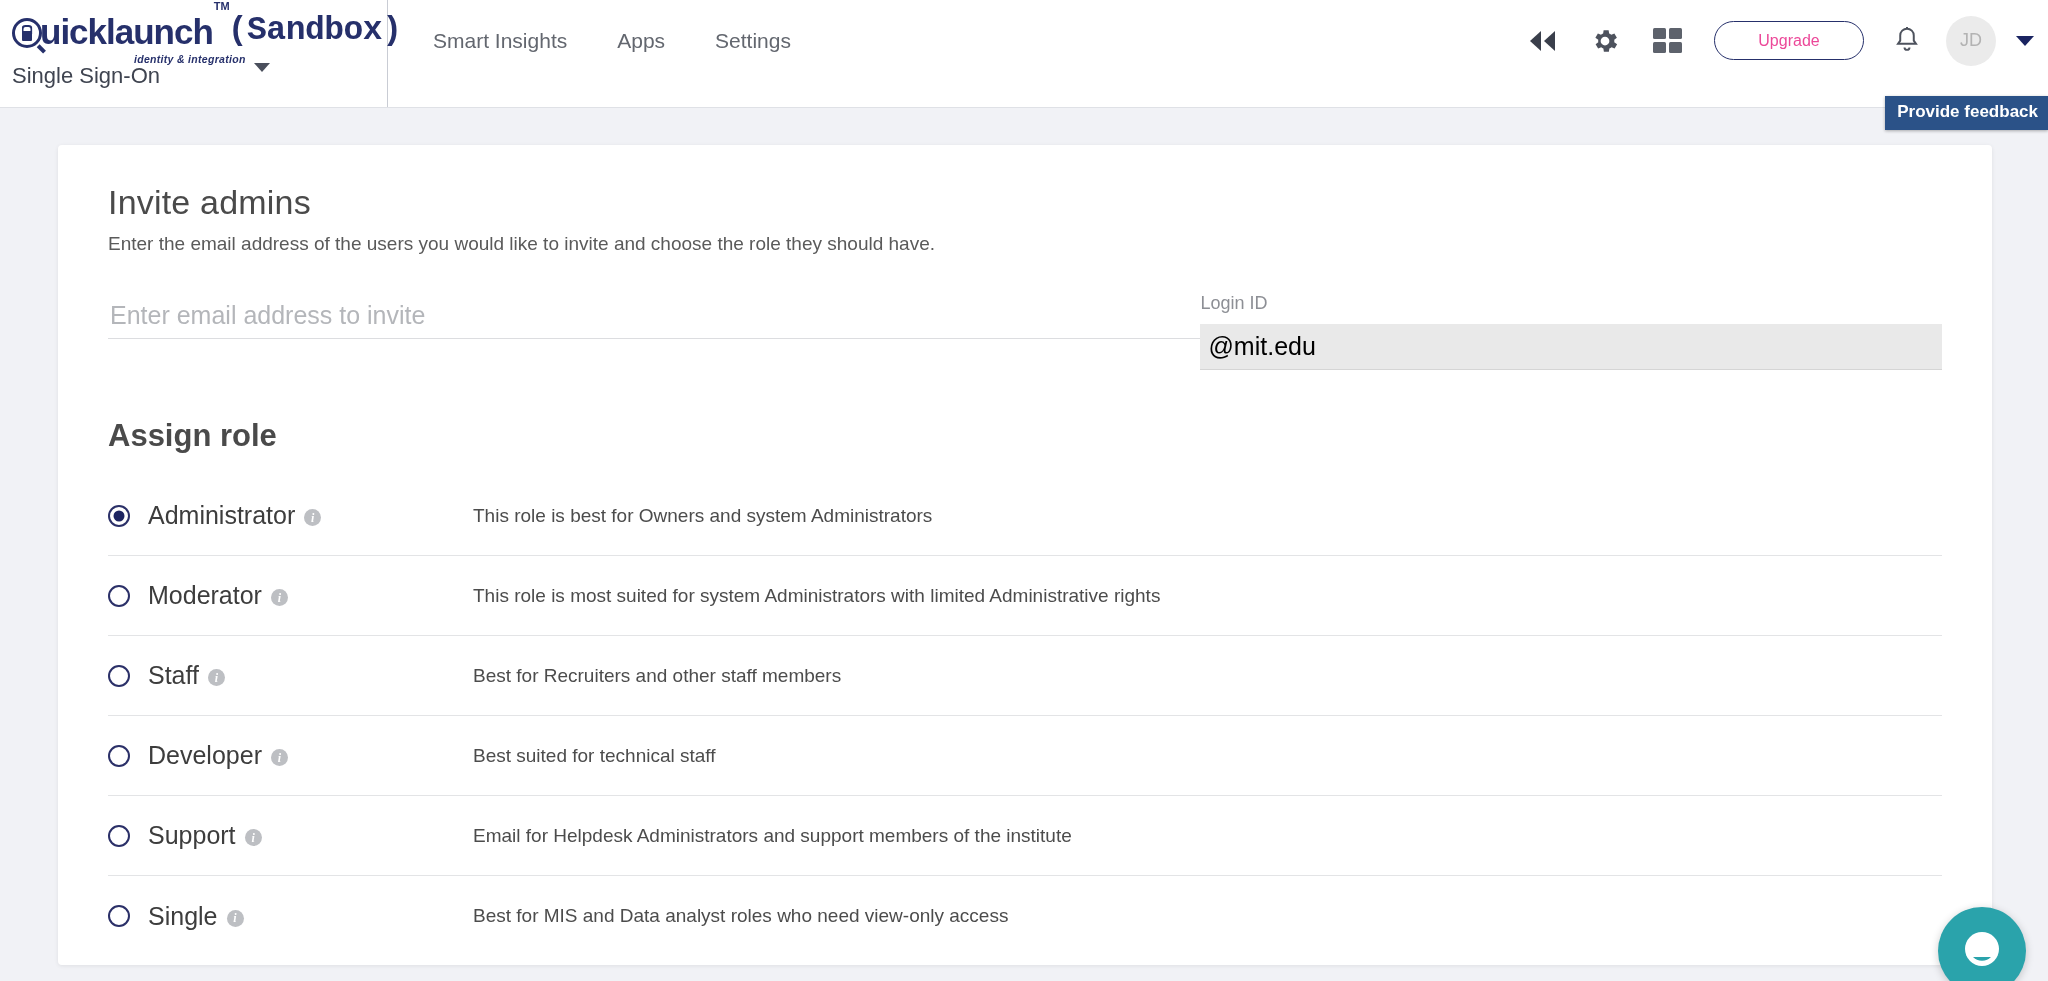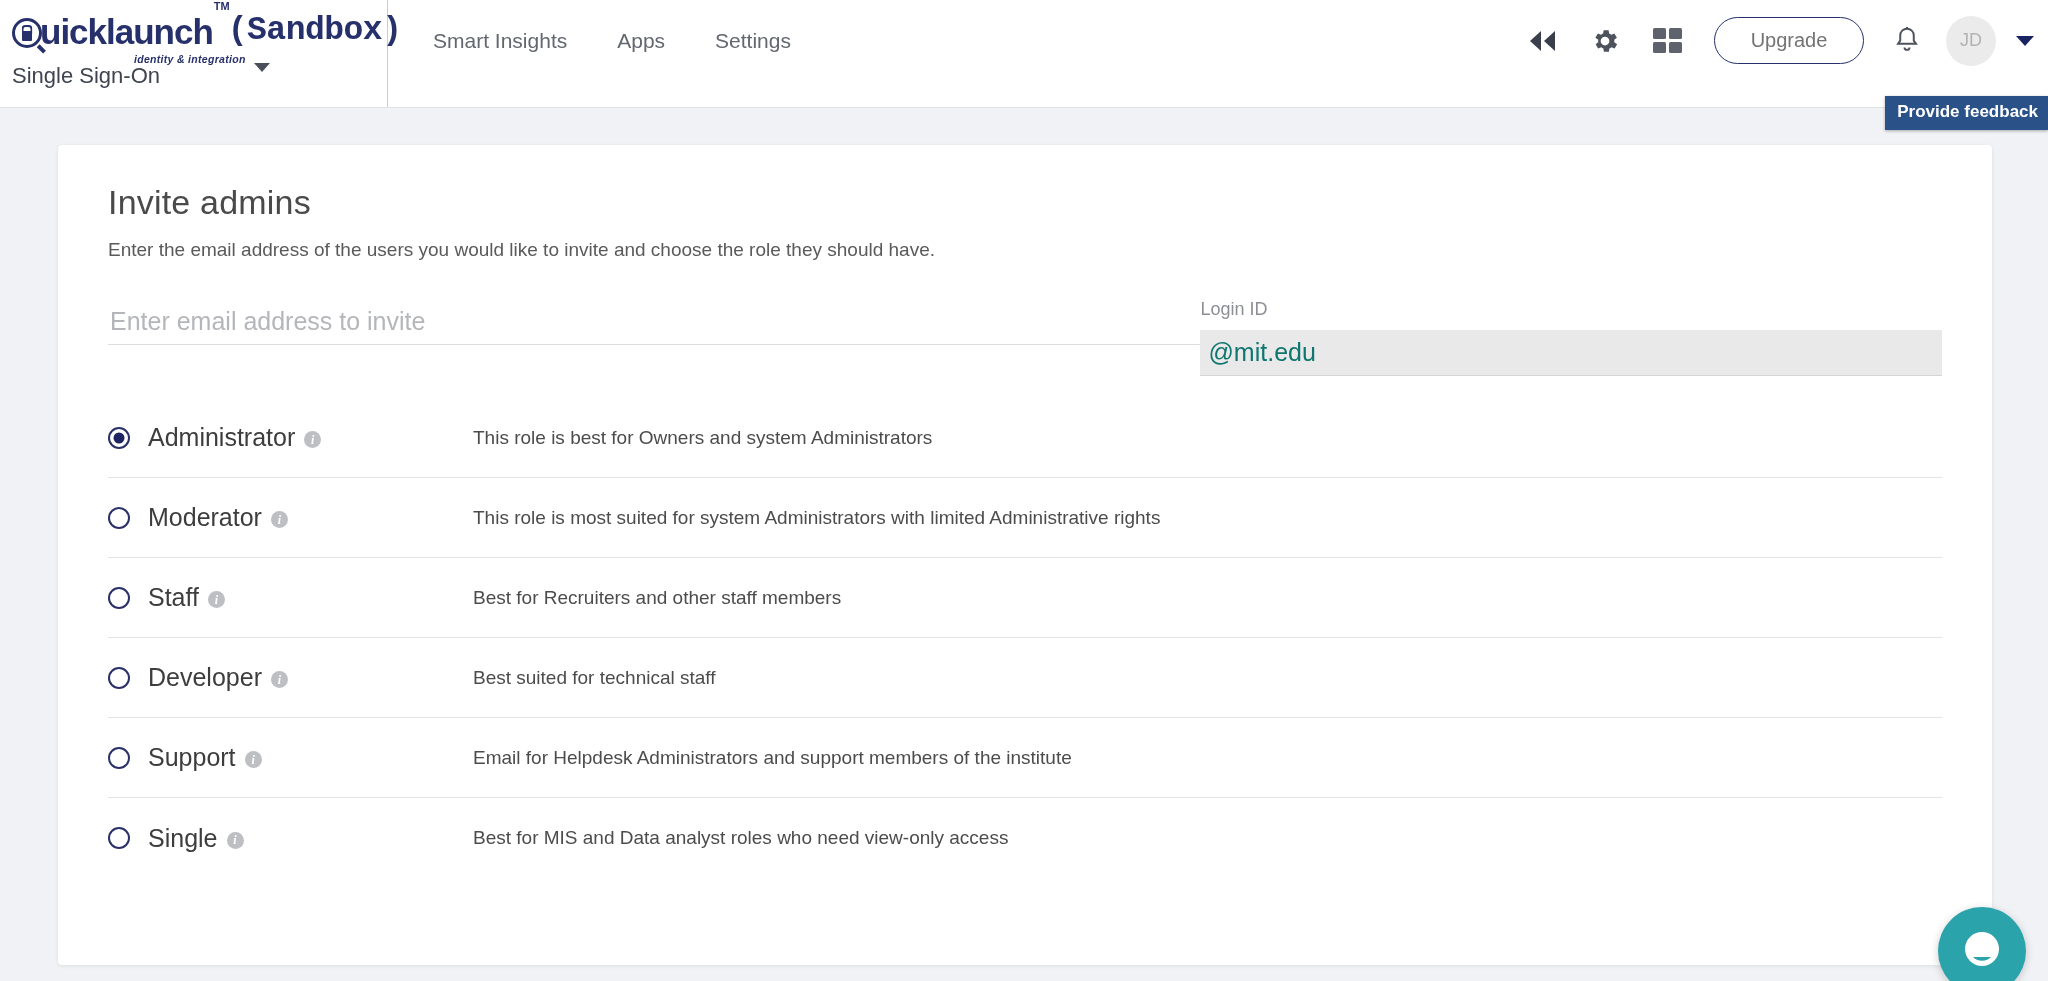--- a/index.html
+++ b/index.html
@@ -175,28 +175,28 @@
   .grid-icon {
     width: 28px; height: 26px;
     display: grid;
     grid-template-columns: 13px 13px;
     grid-template-rows: 11px 11px;
     gap: 3px;
   }
   .grid-icon i { background: #5d626c; border-radius: 1.5px; display: block; }
 
   .upgrade-btn {
-    height: 47px;
+    height: 39px;
     min-width: 150px;
     padding: 0 26px;
     border: 1.6px solid #26306b;
     border-radius: 26px;
     background: #ffffff;
-    color: #737373;
-    font-size: 20px;
+    color: #ec4899;
+    font-size: 16px;
     font-family: "Liberation Sans", sans-serif;
     cursor: pointer;
     margin-left: 16px;
     display: flex;
     align-items: center;
     justify-content: center;
   }
 
   .avatar {
     width: 50px; height: 50px;
@@ -252,21 +252,21 @@
 
   .page-title {
     font-size: 34px;
     font-weight: normal;
     color: #4a4a4a;
     letter-spacing: .2px;
   }
   .page-sub {
     font-size: 19px;
     color: #5a5a5a;
-    margin-top: 17px;
+    margin-top: 11px;
   }
 
   
   .fields-row {
     display: flex;
     margin-top: 38px;
     gap: 0;
   }
   .field {
     position: relative;
@@ -281,21 +281,21 @@
     display: block;
   }
   .field-input {
     width: 100%;
     height: 46px;
     border: none;
     border-bottom: 1.5px solid #dcdde0;
     background: transparent;
     font-size: 25px;
     font-family: "Liberation Sans", sans-serif;
-    color: #0f766e;
+    color: #000000;
     outline: none;
     padding: 0 2px;
   }
   .field-input::placeholder { color: #b4b6ba; }
   .field-input.readonly {
     background: #e9e9e9;
     padding-left: 8px;
     border-bottom: 1.5px solid #d5d5d5;
   }
 
@@ -467,20 +467,21 @@
     <div class="field email">
       <input class="field-input" type="text" placeholder="Enter email address to invite" style="">
     </div>
 
     <div class="field login">
       <label class="field-label">Login ID</label>
       <input class="field-input readonly" type="text" readonly="" value="@mit.edu" style="">
     </div>
   </div>
 
+  <h2 class="assign-title">Assign role</h2>
 
   <div class="role-list">
 
     <div class="role-row">
       <div class="role-left">
         <span class="radio checked"></span>
         <span class="role-name">Administrator</span>
         <span class="info-icon">i</span>
       </div>
       <span class="role-desc">This role is best for Owners and system Administrators</span>

